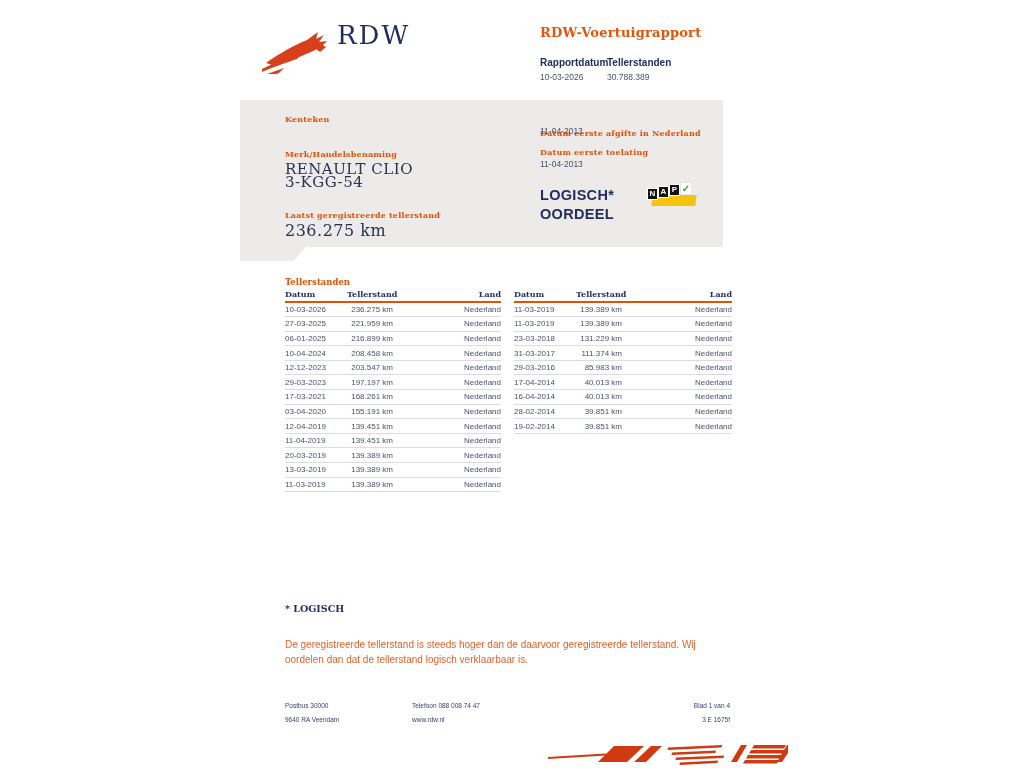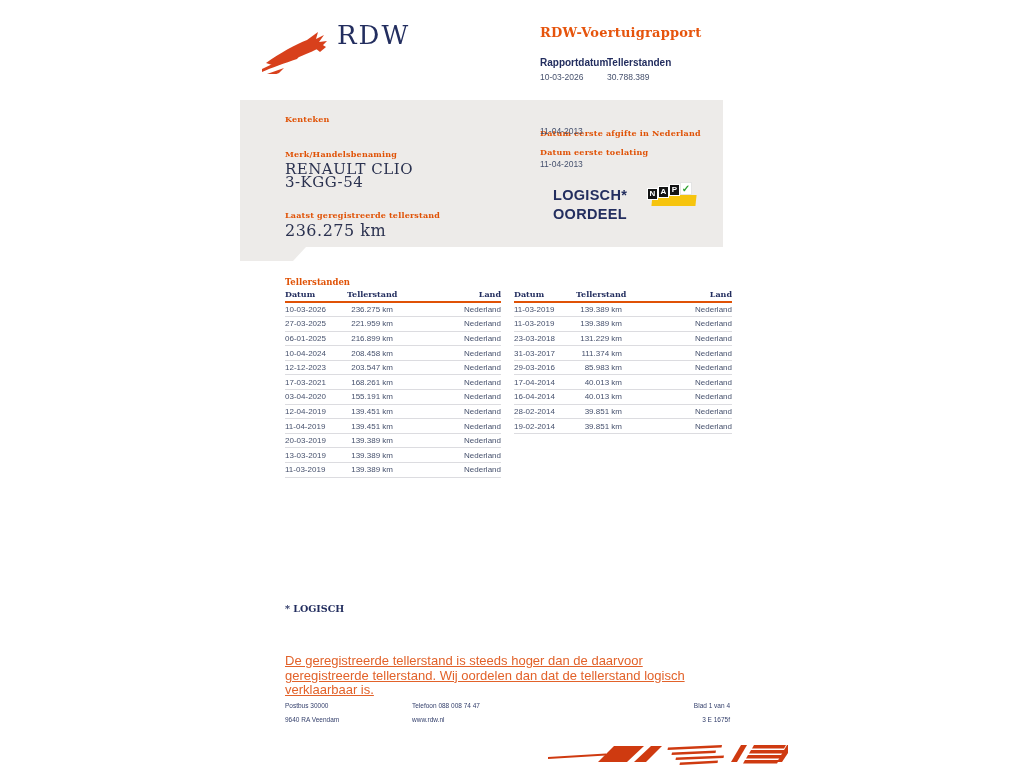--- a/index.html
+++ b/index.html
@@ -19,21 +19,21 @@
   .meta-value{font-size:8.5px;color:var(--body-navy);margin-top:4px;}
 
   
   .gray-box{left:240px;top:100px;width:483px;height:147px;background:var(--box-gray);}
   .gray-tab{left:240px;top:247px;width:66px;height:14px;background:var(--box-gray);
             clip-path:polygon(0 0,100% 0,calc(100% - 13px) 100%,0 100%);}
   .field-label{font-family:"DejaVu Serif",serif;font-weight:bold;font-size:8px;color:var(--orange);letter-spacing:0.2px;}
   .field-value-lg{font-family:"DejaVu Serif",serif;font-size:15px;color:#2b3250;letter-spacing:0.5px;}
   .field-value-xl{font-family:"DejaVu Serif",serif;font-size:16px;color:#2b3250;letter-spacing:0.5px;}
   .field-value-sm{font-size:8.5px;color:var(--body-navy);}
-  .oordeel{left:540px;top:186px;font-size:14.5px;font-weight:bold;color:var(--navy);line-height:19px;letter-spacing:0.3px;margin-left:13px;}
+  .oordeel{left:540px;top:186px;font-size:14.5px;font-weight:bold;color:var(--navy);line-height:19px;letter-spacing:0.3px;}
 
   
   .nap{left:647px;top:182px;width:52px;height:27px;}
   .nap-yellow{position:absolute;left:5px;top:13px;width:44px;height:11px;background:var(--nap-yellow);transform:skewX(-6deg);}
   .nap-tile{position:absolute;width:11px;height:12px;background:#141414;border:1px solid #fff;
             color:#fff;font-size:8px;font-weight:bold;text-align:center;line-height:10px;}
   .nap-check{position:absolute;width:12px;height:13px;background:#fff;border:1px solid #e4e4e4;
              color:var(--nap-green);font-size:10px;font-weight:bold;text-align:center;line-height:12px;}
 
   
@@ -44,21 +44,21 @@
                    border-bottom:2px solid var(--orange);height:13px;vertical-align:bottom;padding:0 0 2px 0;white-space:nowrap;margin-top:8px;}
   .teller-table td{font-size:8px;color:var(--body-navy);height:14.6px;border-bottom:1px solid var(--row-line);
                    padding:0;white-space:nowrap;vertical-align:middle;}
   .teller-table .c0{width:62px;text-align:left;}
   .teller-table th.c1{width:46px;text-align:left;}
   .teller-table td.c1{width:46px;text-align:right;}
   .teller-table .c2{text-align:right;}
 
   
   .footnote-title{left:285px;top:603px;font-family:"DejaVu Serif",serif;font-weight:bold;font-size:9.5px;color:var(--navy);}
-  .footnote-text{left:285px;top:654px;width:425px;font-size:13px;line-height:14.5px;color:var(--footnote-orange);text-decoration:underline;}
+  .footnote-text{left:285px;top:638px;width:425px;font-size:10px;line-height:14.5px;color:var(--footnote-orange);}
 
   
   .footer-item{font-size:6.5px;color:var(--footer-navy);}
   .footer-right{text-align:right;}
 
   svg{display:block;}
 </style>
 </head>
 <body>
 
@@ -142,20 +142,25 @@
           <td class="c2">Nederland</td>
         </tr>
         <tr>
           <td class="c0">10-04-2024</td>
           <td class="c1">208.458 km</td>
           <td class="c2">Nederland</td>
         </tr>
         <tr>
           <td class="c0">12-12-2023</td>
           <td class="c1">203.547 km</td>
+          <td class="c2">Nederland</td>
+        </tr>
+        <tr>
+          <td class="c0">29-03-2023</td>
+          <td class="c1">197.197 km</td>
           <td class="c2">Nederland</td>
         </tr>
         <tr>
           <td class="c0">17-03-2021</td>
           <td class="c1">168.261 km</td>
           <td class="c2">Nederland</td>
         </tr>
         <tr>
           <td class="c0">03-04-2020</td>
           <td class="c1">155.191 km</td>

